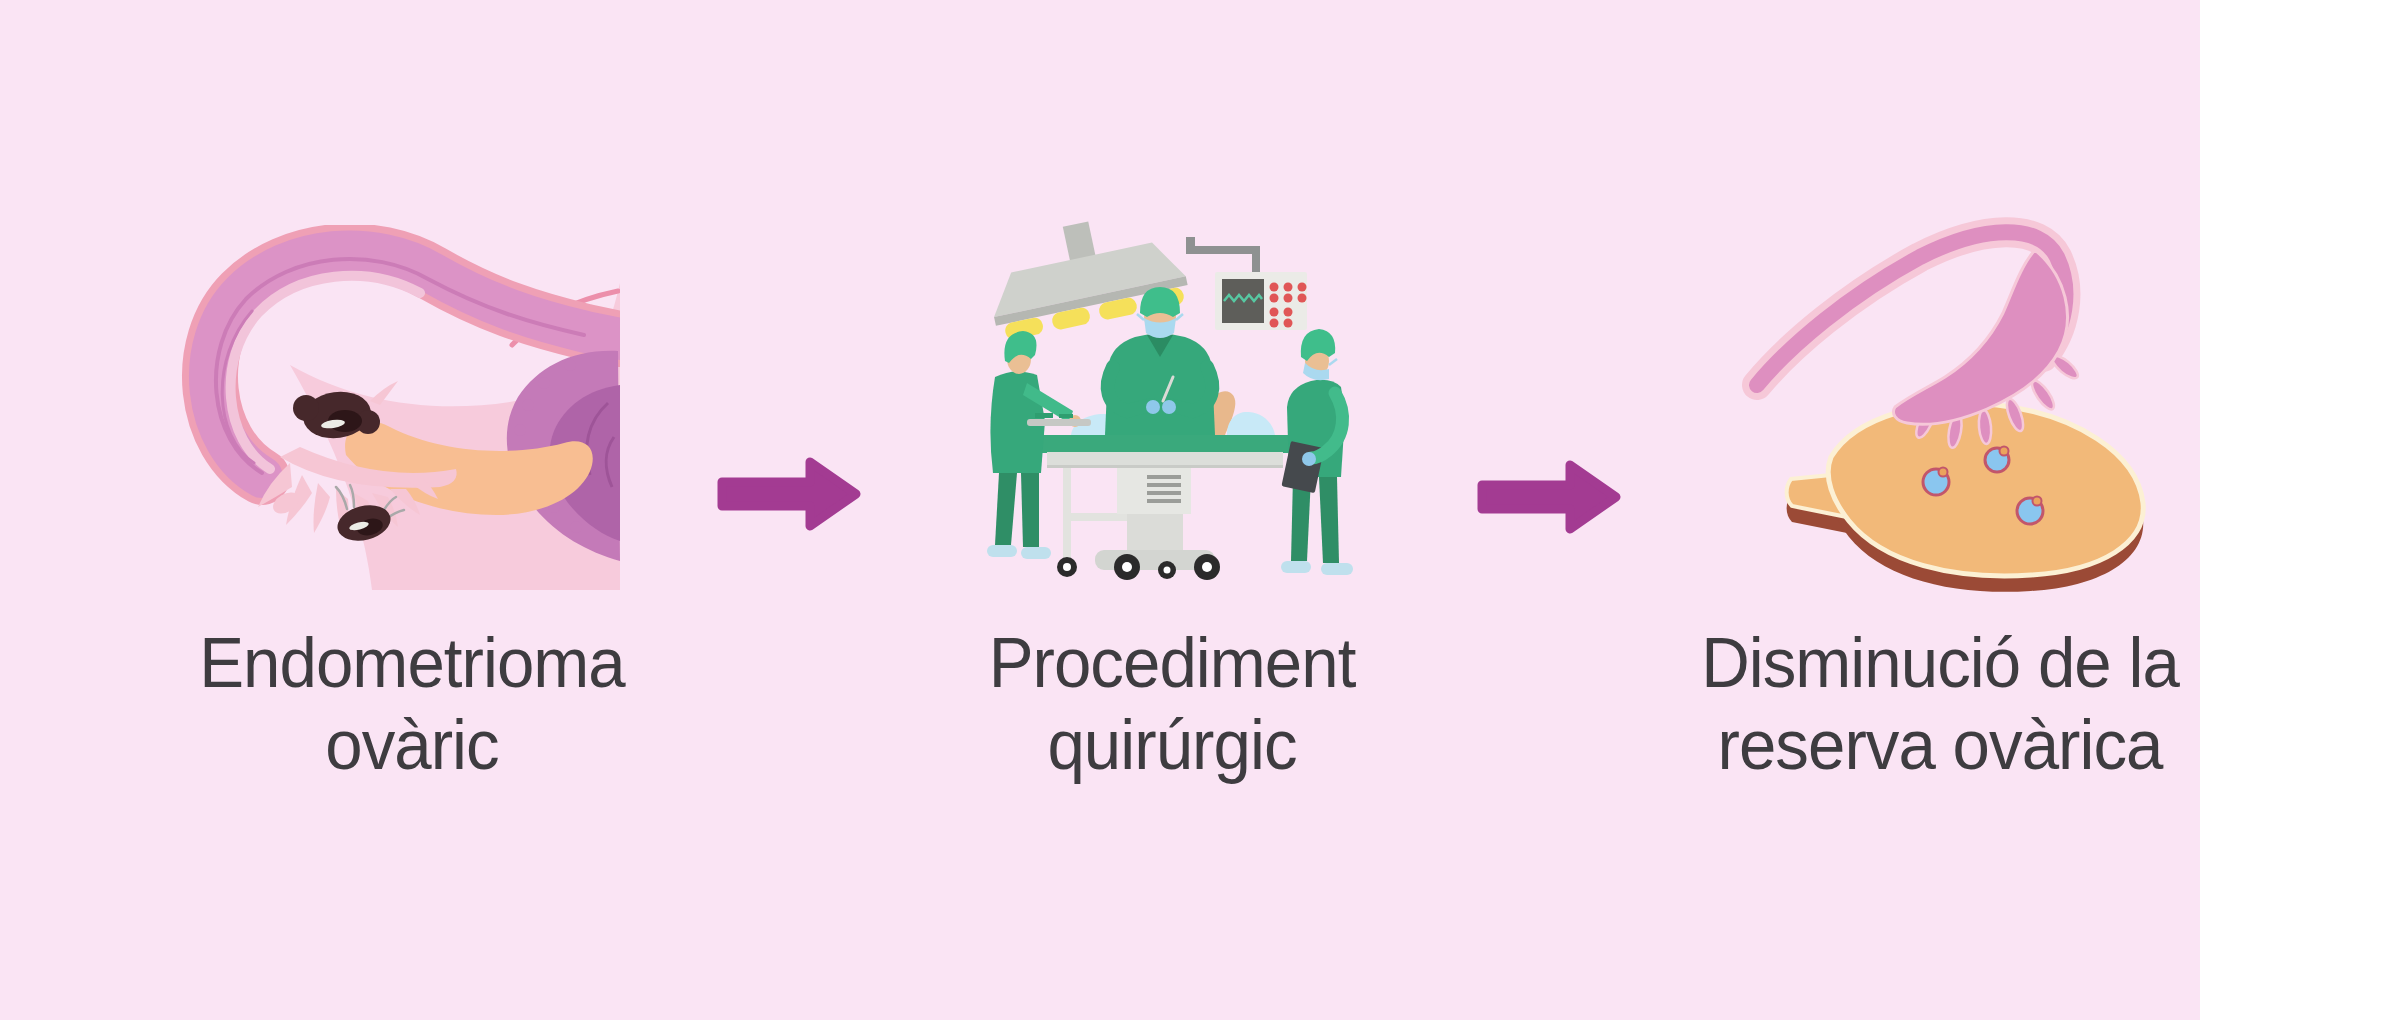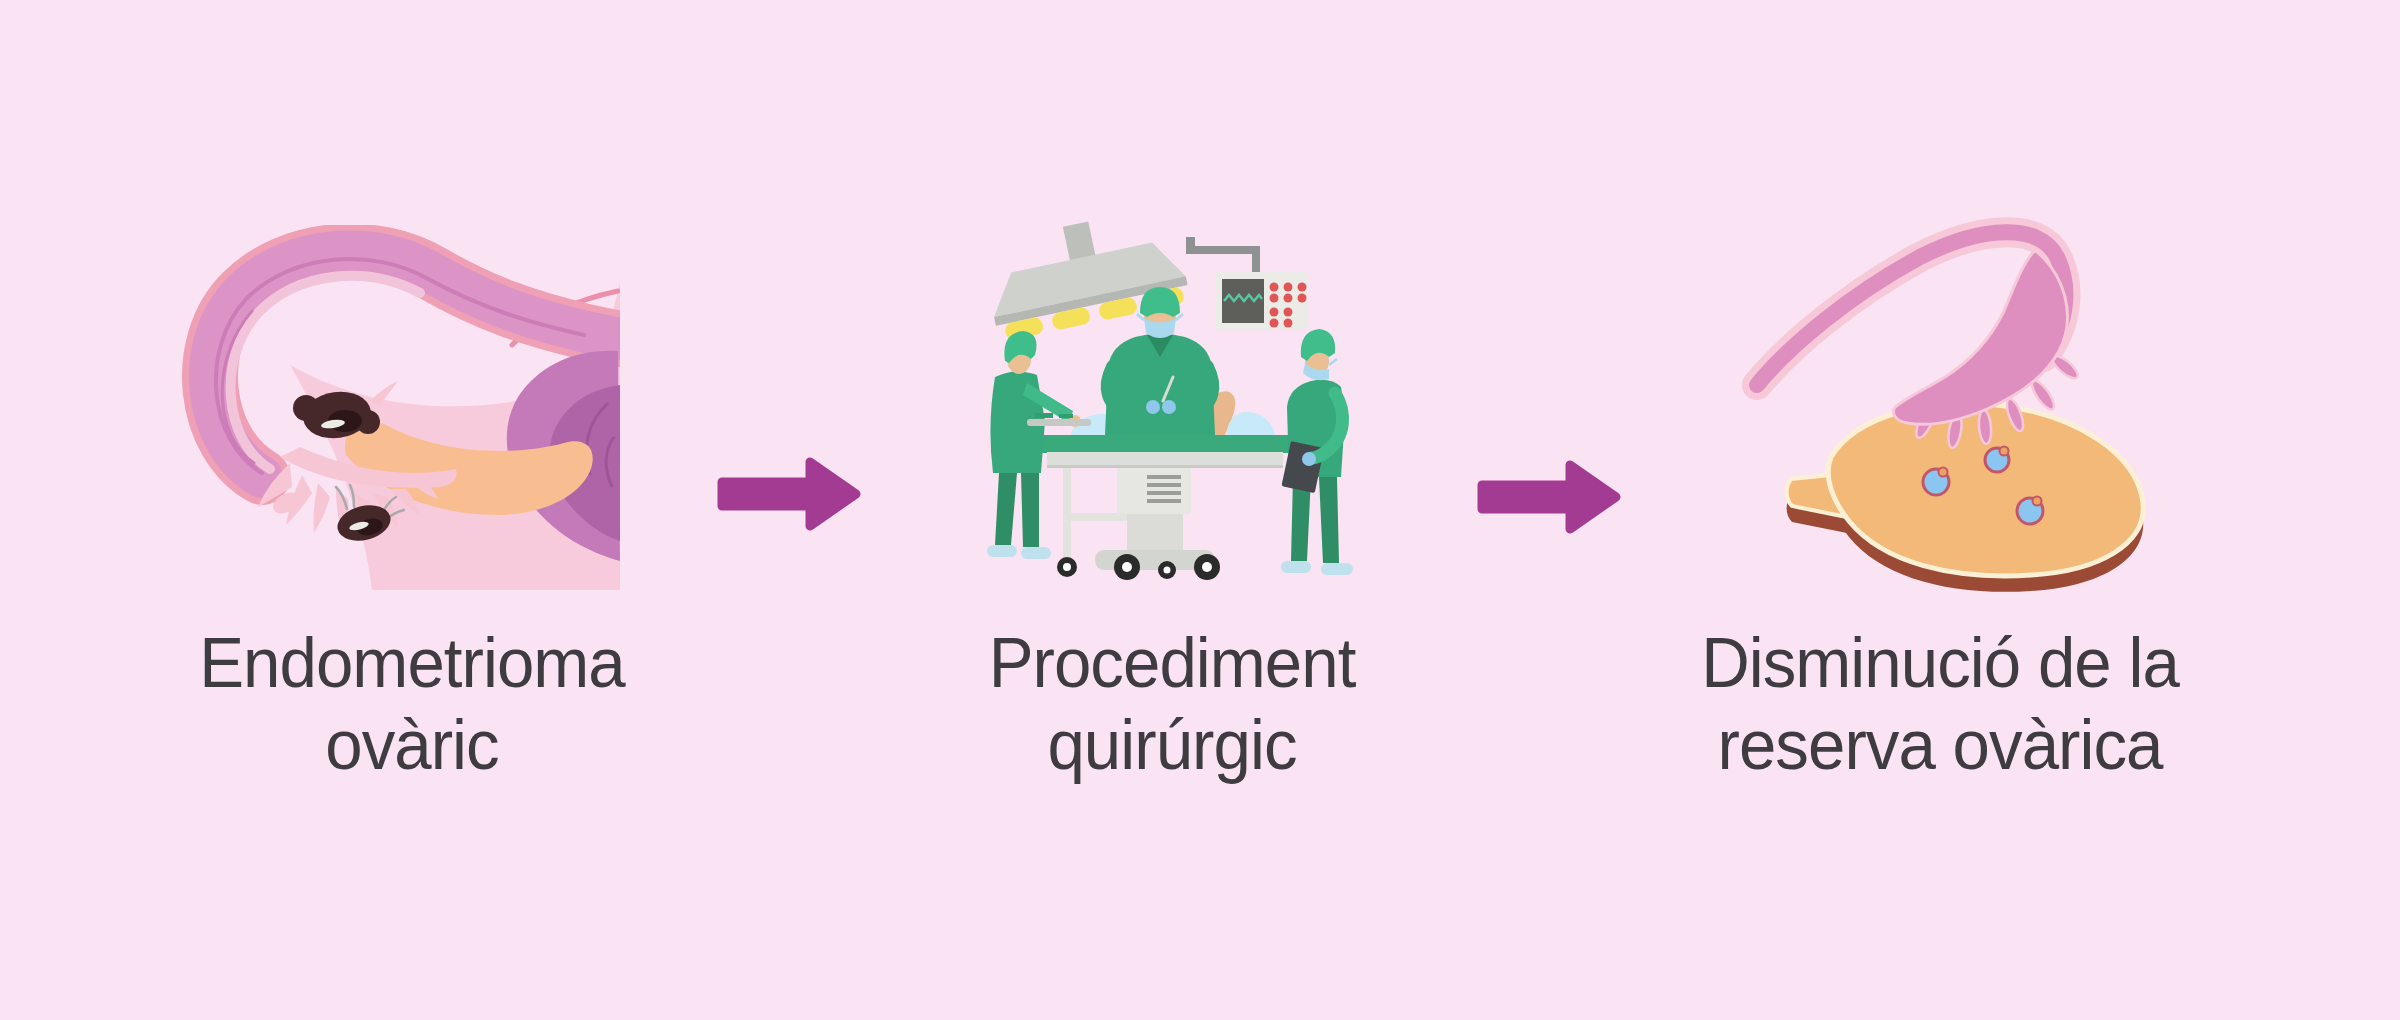--- a/index.html
+++ b/index.html
@@ -1,18 +1,18 @@
 <!DOCTYPE html>
 <html style="--color-background: #FAE4F4; --color-arrow: #A33B92; --color-text: #3E3C40; --color-scrubs-green: #36A87B; --color-scrubs-dark-green: #2F8E66; --color-cap-green: #3FBE8B; --color-mask-blue: #AAD9EF; --color-glove-blue: #8FC8EA; --color-skin: #EABF94; --color-drape-blue: #C8E9F7; --color-table-green: #3AA97C; --color-equipment-gray: #D3D5D1; --color-lamp-light-yellow: #F5E05A; --color-monitor-button-red: #E05656; --color-monitor-wave-teal: #57C8A2; --color-tube-pink: #DE8FC0; --color-tube-pale-pink: #F6C8D8; --color-tube-salmon: #EFA0B5; --color-tube-orchid: #DC93C6; --color-tissue-pale-pink: #F7CBDC; --color-endometrium-purple: #C47AB8; --color-endometrium-deep-purple: #AF64A8; --color-ovary-peach: #F8BE92; --color-ovary-tan: #F2B979; --color-ovary-cream-outline: #FCF0D4; --color-ovary-brown-base: #9B4A36; --color-cyst-dark-brown: #46282B; --color-cyst-darker-brown: #2D1618; --color-follicle-blue: #8AC6EF; --color-follicle-ring-red: #C2566B; --color-oocyte-orange: #EBA35D;"><head>
 <meta charset="utf-8">
 <style>
   html,body { margin:0; padding:0; }
   .canvas {
     position:relative;
-    width:2400px; height:1020px;
+    width:2200px; height:1020px;
     background: var(--color-background, #FAE4F4);
     overflow:hidden;
     font-family:"Liberation Sans", sans-serif;
   }
   .illustration { position:absolute; }
   .flow-arrow { position:absolute; }
   .flow-arrow polygon { fill: var(--color-arrow, #A33B92); stroke: var(--color-arrow, #A33B92); stroke-width:9; stroke-linejoin:round; }
   .figure-label {
     position:absolute;
     width:700px;

